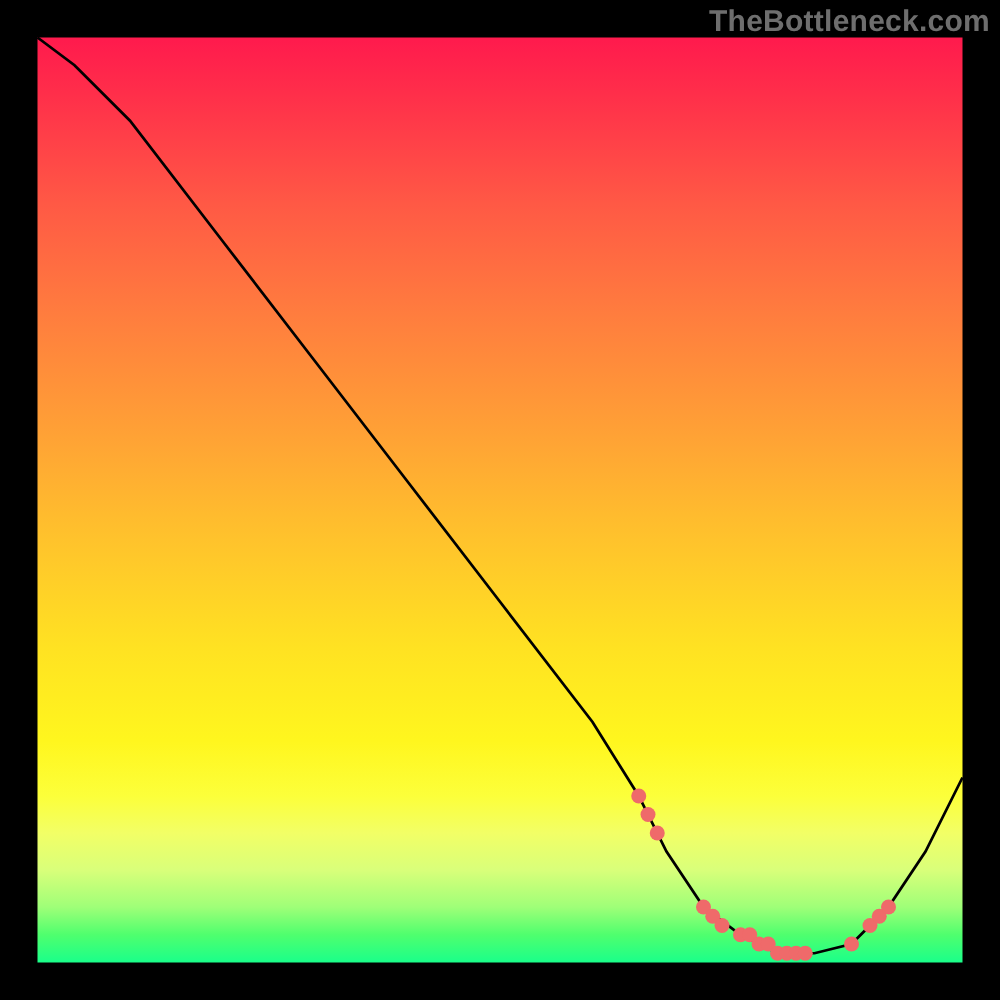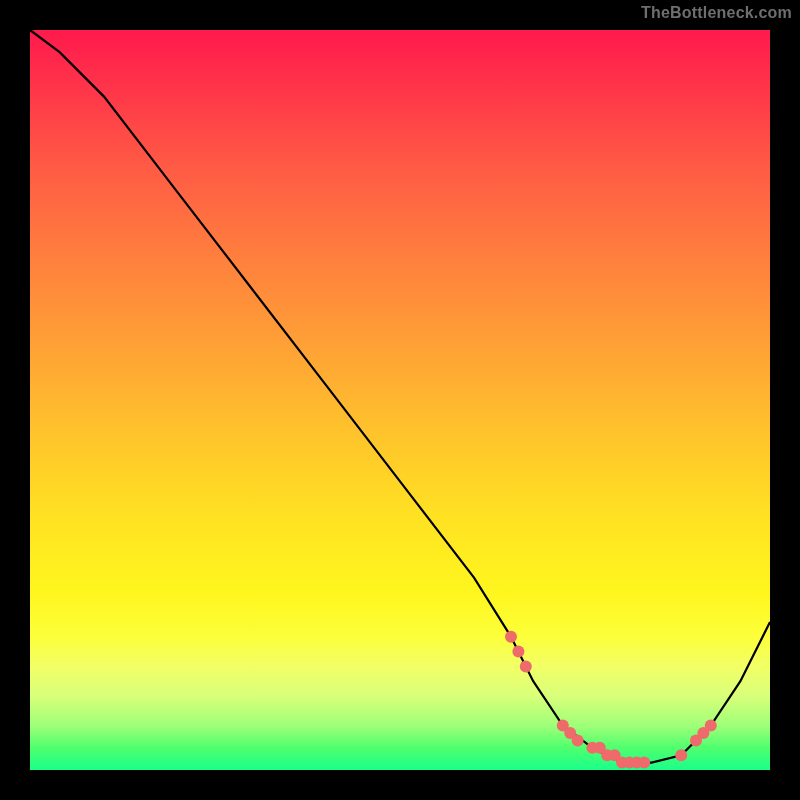--- a/index.html
+++ b/index.html
@@ -53,21 +53,21 @@
     top: 0;
     width: 740px;
     height: 740px;
     overflow: visible;
   }
   .attrib {
     position: absolute;
     top: 4px;
     right: 8px;
     font-family: Arial, Helvetica, sans-serif;
-    font-size: 16px;
+    font-size: 24px;
     font-weight: 600;
     color: #6e6e6e;
     letter-spacing: 0.2px;
   }
 </style>
 </head>
 <body>
 
 <div class="stage">
   <div class="attrib">TheBottleneck.com</div>

